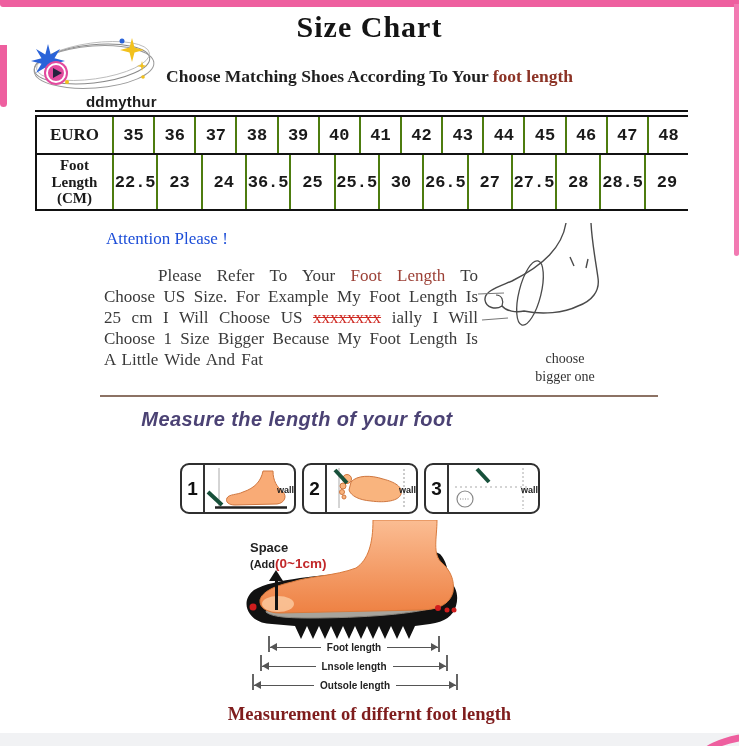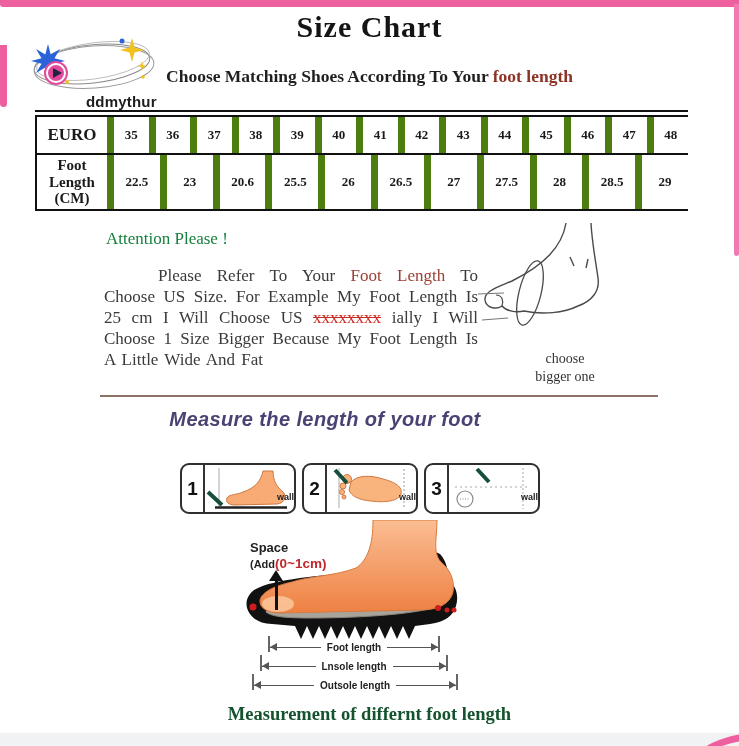--- a/index.html
+++ b/index.html
@@ -19,63 +19,63 @@
   
   .title{position:absolute;left:0;top:10px;width:739px;text-align:center;font-weight:bold;font-size:30px;letter-spacing:1px;color:#141414;}
   .subtitle{position:absolute;left:0;top:66px;width:739px;text-align:center;font-weight:bold;font-size:17.5px;color:#1f1f1f;}
   .subtitle .hl{color:#8c3326;}
   
   .table-topline{position:absolute;left:35px;top:110px;width:653px;height:2px;background:#111;}
   .size-table{position:absolute;left:35px;top:115px;width:653px;border:2px solid #111;border-right:none;box-sizing:border-box;}
   .tr{display:flex;}
   .tr1{height:36px;}
   .tr2{height:54px;border-top:2px solid #111;}
-  .size-table .th,.size-table .td{display:flex;align-items:center;justify-content:center;border-right:7px solid #4d7c0f;box-sizing:border-box;font-weight:bold;}
+  .size-table .th,.size-table .td{display:flex;align-items:center;justify-content:center;border-right:2px solid #4d7c0f;box-sizing:border-box;font-weight:bold;}
   .size-table .th{width:77px;flex:none;font-size:17px;}
-  .size-table .td{flex:1;font-size:13px;}
+  .size-table .td{flex:1;font-size:17px;font-family:Liberation Mono, monospace;}
   .size-table .td:last-child{border-right:none;}
   .th.foot{font-size:15px;line-height:1.12;text-align:center;padding:0 8px;}
   
   .attention{position:absolute;left:88px;top:229px;width:406px;}
-  .attention .att-head{color:#15803d;font-size:17px;margin:0 0 3px 18px;}
+  .attention .att-head{color:#1d4ed8;font-size:17px;margin:0 0 3px 18px;}
   .attention p{margin:16px;text-align:justify;text-indent:54px;font-size:17px;line-height:21px;color:#3a3a3a;word-spacing:2px;}
   .attention .maroon{color:#9c4036;}
   .attention .red-x{color:#cf2b24;text-decoration:line-through;}
   
   .foot-sketch{position:absolute;left:478px;top:221px;}
   .bigger-note{position:absolute;left:505px;top:350px;width:120px;text-align:center;font-size:14px;line-height:18px;color:#333;}
   .divider{position:absolute;left:100px;top:395px;width:558px;height:2px;background:#8c7264;}
   
-  .measure-heading{position:absolute;left:0;top:408px;width:594px;text-align:center;font-family:"Liberation Sans",sans-serif;font-style:italic;font-weight:bold;font-size:20px;color:#4b4274;letter-spacing:.4px;margin-left:28px;}
+  .measure-heading{position:absolute;left:0;top:408px;width:594px;text-align:center;font-family:"Liberation Sans",sans-serif;font-style:italic;font-weight:bold;font-size:20px;color:#4b4274;letter-spacing:.4px;}
   
   .steps{position:absolute;left:180px;top:463px;display:flex;gap:6px;}
   .step{width:116px;height:51px;border:2px solid #2f2f2f;border-radius:9px;background:#fff;display:flex;box-sizing:border-box;overflow:hidden;}
   .step-num{width:21px;flex:none;display:flex;align-items:center;justify-content:center;border-right:2px solid #333;font-family:"Liberation Sans",sans-serif;font-weight:bold;font-size:19px;color:#111;}
   .step-art{flex:1;position:relative;}
-  .wall-label{position:absolute;right:1px;top:27px;font-family:"Liberation Sans",sans-serif;font-weight:bold;font-size:9px;color:#222;}
+  .wall-label{position:absolute;right:1px;top:20px;font-family:"Liberation Sans",sans-serif;font-weight:bold;font-size:9px;color:#222;}
   
   .shoe-svg{position:absolute;left:240px;top:520px;}
   .space-label{position:absolute;left:250px;top:540px;font-family:"Liberation Sans",sans-serif;font-weight:bold;line-height:15px;}
   .space-label .l1{font-size:13px;color:#222;display:block;}
   .space-label .l2d{font-size:11px;color:#222;}
   .space-label .l2r{font-size:13.5px;color:#c2282a;margin-top:32px;}
   .space-arrow-head{position:absolute;left:269px;top:570px;width:0;height:0;border-left:7px solid transparent;border-right:7px solid transparent;border-bottom:11px solid #111;}
   .space-arrow-shaft{position:absolute;left:274.5px;top:580px;width:3px;height:30px;background:#111;}
   
   .dim{position:absolute;display:flex;align-items:center;height:12px;}
   .dim .tick{width:2px;height:16px;background:#666;transform:translateY(-3px);flex:none;}
   .dim .l,.dim .r{flex:1;height:0;border-top:1.5px solid #555;position:relative;}
   .dim .l::before{content:'';position:absolute;left:0;top:-4.5px;border-top:4px solid transparent;border-bottom:4px solid transparent;border-right:7px solid #555;}
   .dim .r::after{content:'';position:absolute;right:0;top:-4.5px;border-top:4px solid transparent;border-bottom:4px solid transparent;border-left:7px solid #555;}
   .dim .label{padding:0 6px;font-family:"Liberation Sans",sans-serif;font-weight:bold;font-size:10px;color:#222;white-space:nowrap;}
   .dim1{left:268px;top:641px;width:172px;}
   .dim2{left:260px;top:660px;width:188px;}
   .dim3{left:252px;top:679px;width:206px;}
   
-  .caption{position:absolute;left:0;top:704px;width:739px;text-align:center;font-weight:bold;font-size:18.5px;color:#14532d;}
+  .caption{position:absolute;left:0;top:704px;width:739px;text-align:center;font-weight:bold;font-size:18.5px;color:#7f1d1d;}
 </style>
 </head>
 <body>
 
 <div class="canvas">
 
   <div class="pink-top"></div>
   <div class="pink-left"></div>
   <div class="pink-right"></div>
 
@@ -116,23 +116,25 @@
       <div class="td">44</div>
       <div class="td">45</div>
       <div class="td">46</div>
       <div class="td">47</div>
       <div class="td">48</div>
     </div>
     <div class="tr tr2">
       <div class="th foot">Foot Length (CM)</div>
       <div class="td">22.5</div>
       <div class="td">23</div>
-      <div class="td">20.6</div>
+      <div class="td">24</div>
+      <div class="td">36.5</div>
+      <div class="td">25</div>
       <div class="td">25.5</div>
-      <div class="td">26</div>
+      <div class="td">30</div>
       <div class="td">26.5</div>
       <div class="td">27</div>
       <div class="td">27.5</div>
       <div class="td">28</div>
       <div class="td">28.5</div>
       <div class="td">29</div>
     </div>
   </div>
 
   <div class="attention">

